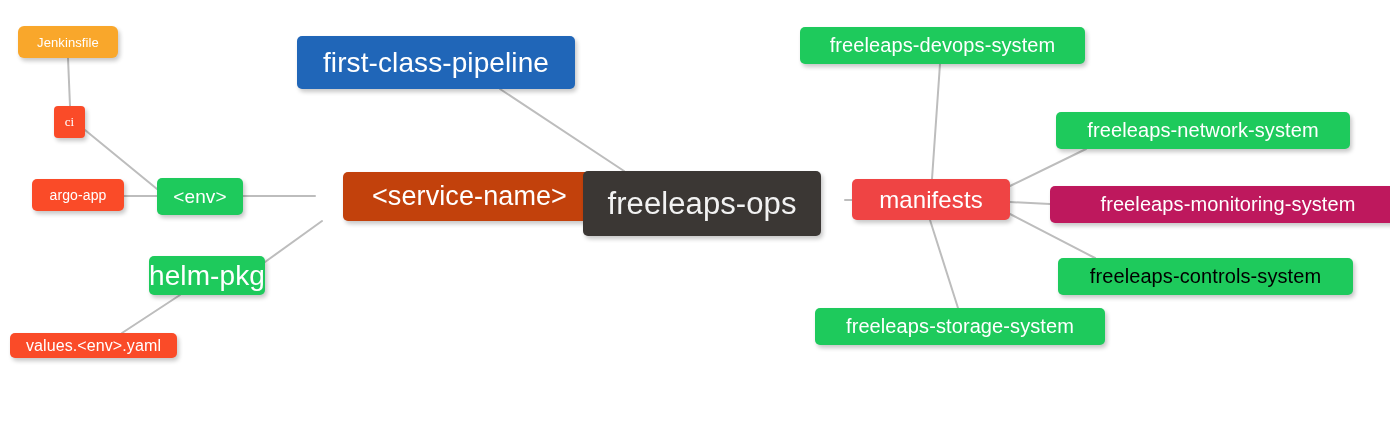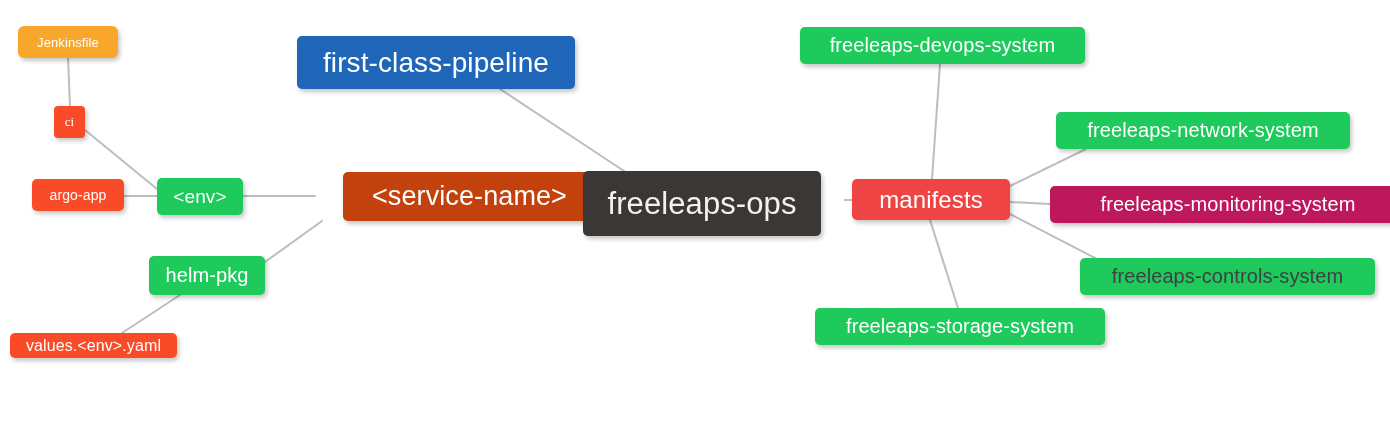--- a/index.html
+++ b/index.html
@@ -64,21 +64,21 @@
       </div>
       <div class="node" style="left: 54px; top: 106px; width: 31px; height: 32px; background: rgb(250, 75, 40); color: rgb(255, 255, 255); font-size: 13px; border-radius: 4px; font-family: Liberation Serif, serif;">
         <span>ci</span>
       </div>
       <div class="node" style="left: 32px; top: 179px; width: 92px; height: 32px; background: rgb(250, 75, 40); color: rgb(255, 255, 255); font-size: 14px; border-radius: 5px;">
         <span>argo-app</span>
       </div>
       <div class="node" style="left: 157px; top: 178px; width: 86px; height: 37px; background: rgb(30, 202, 92); color: rgb(255, 255, 255); font-size: 19px; border-radius: 5px;">
         <span>&lt;env&gt;</span>
       </div>
-      <div class="node" style="left: 149px; top: 256px; width: 116px; height: 39px; background: rgb(30, 202, 92); color: rgb(255, 255, 255); font-size: 20px; border-radius: 5px;">
+      <div class="node" style="left: 149px; top: 256px; width: 116px; height: 39px; background: rgb(30, 202, 92); color: rgb(255, 255, 255); font-size: 28px; border-radius: 5px;">
         <span>helm-pkg</span>
       </div>
       <div class="node" style="left: 10px; top: 333px; width: 167px; height: 25px; background: rgb(250, 75, 40); color: rgb(255, 255, 255); font-size: 16px; border-radius: 5px;">
         <span>values.&lt;env&gt;.yaml</span>
       </div>
       <div class="node" style="left: 297px; top: 36px; width: 278px; height: 53px; background: rgb(32, 102, 184); color: rgb(255, 255, 255); font-size: 28px; border-radius: 5px;">
         <span>first-class-pipeline</span>
       </div>
       <div class="node" style="left: 315px; top: 172px; width: 253px; height: 49px; background: #c2410c; color: rgb(255, 255, 255); font-size: 27px; border-radius: 5px; margin-left: 28px;">
         <span>&lt;service-name&gt;</span>
@@ -91,20 +91,20 @@
       </div>
       <div class="node" style="left: 800px; top: 27px; width: 285px; height: 37px; background: rgb(30, 202, 92); color: rgb(255, 255, 255); font-size: 20px; border-radius: 5px;">
         <span>freeleaps-devops-system</span>
       </div>
       <div class="node" style="left: 1056px; top: 112px; width: 294px; height: 37px; background: rgb(30, 202, 92); color: rgb(255, 255, 255); font-size: 20px; border-radius: 5px;">
         <span>freeleaps-network-system</span>
       </div>
       <div class="node" style="left: 1050px; top: 186px; width: 356px; height: 37px; background: #be185d; color: rgb(255, 255, 255); font-size: 20px; border-radius: 5px;">
         <span>freeleaps-monitoring-system</span>
       </div>
-      <div class="node" style="left: 1058px; top: 258px; width: 295px; height: 37px; background: rgb(30, 202, 92); color: #404040; font-size: 20px; border-radius: 5px; margin-left: 22px;">
+      <div class="node" style="left: 1058px; top: 258px; width: 295px; height: 37px; background: rgb(30, 202, 92); color: #000000; font-size: 20px; border-radius: 5px;">
         <span>freeleaps-controls-system</span>
       </div>
       <div class="node" style="left: 815px; top: 308px; width: 290px; height: 37px; background: rgb(30, 202, 92); color: rgb(255, 255, 255); font-size: 20px; border-radius: 5px;">
         <span>freeleaps-storage-system</span>
       </div>
     </div>
 </div>
 
 </body></html>

